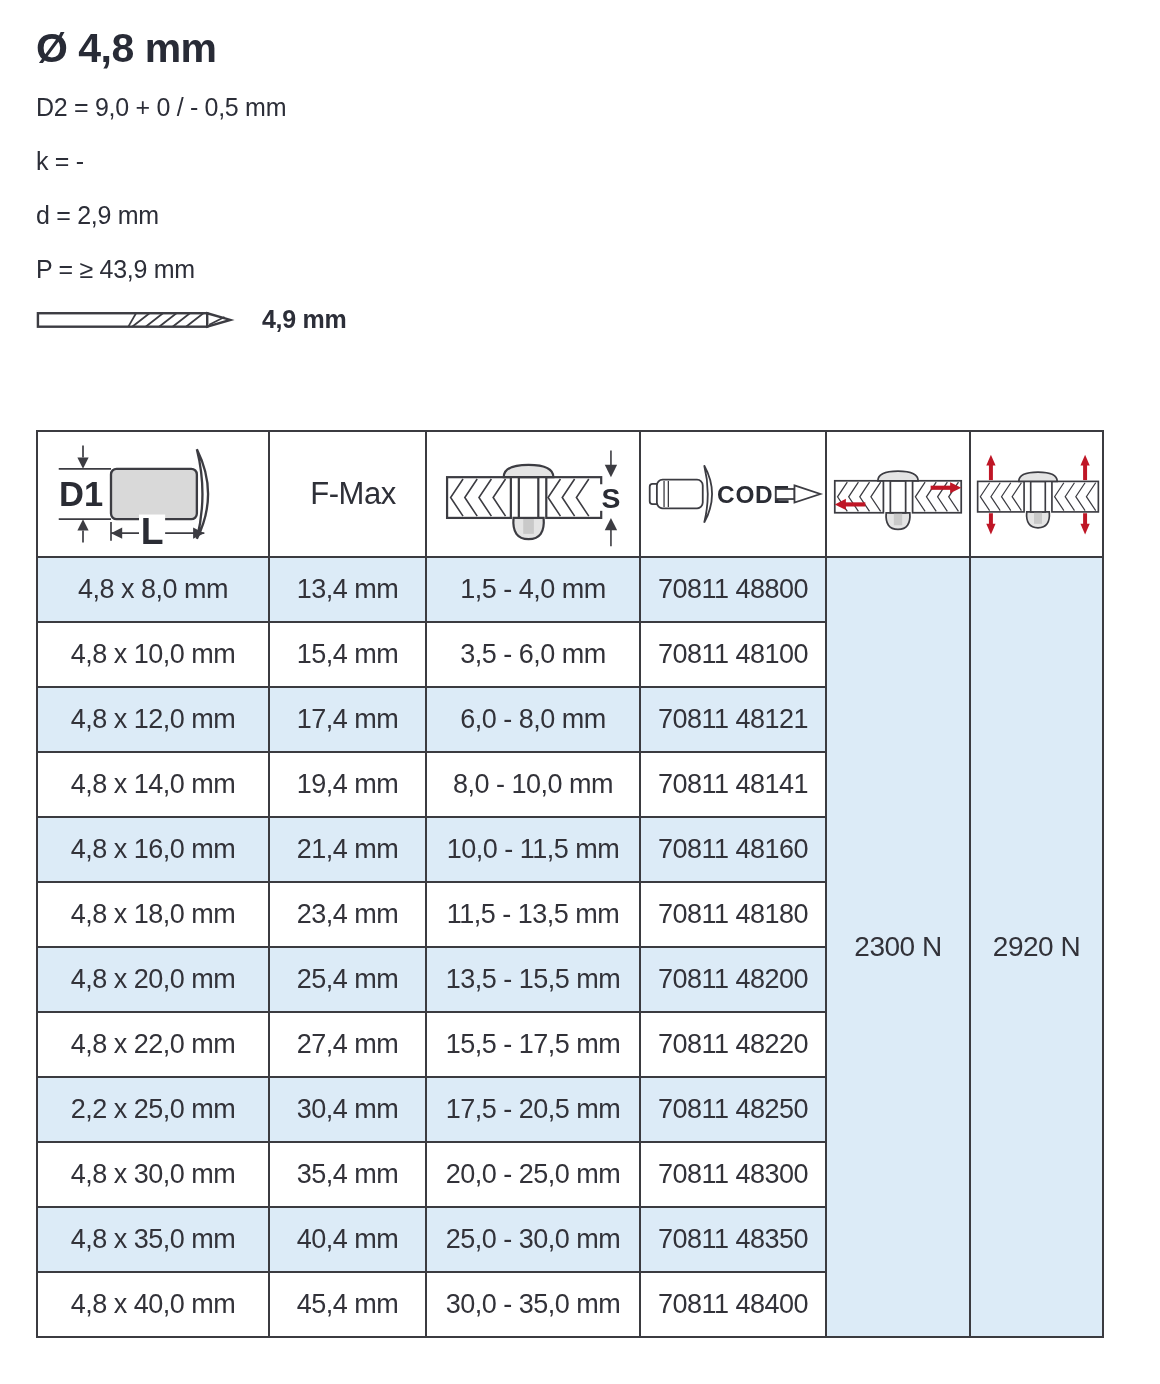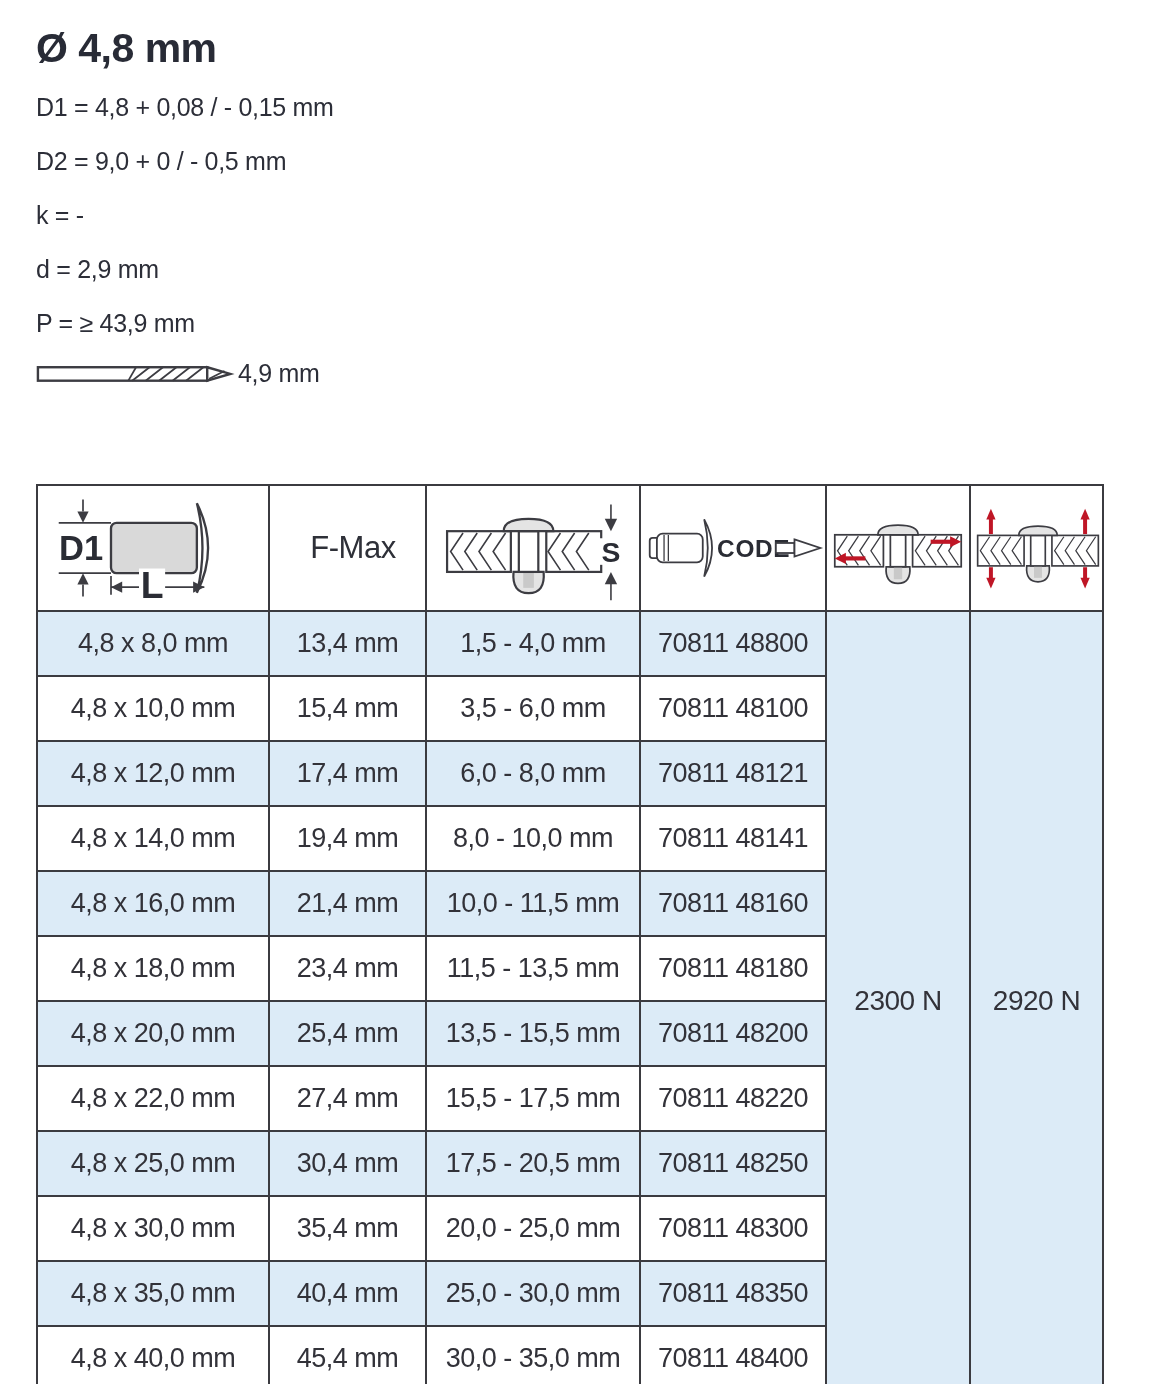--- a/index.html
+++ b/index.html
@@ -14,21 +14,21 @@
 
   .page-title {
     font-size:41px; font-weight:bold; color:#282b36;
     margin:20px 0 10px 0; line-height:44px;
     letter-spacing:-0.5px;
   }
   .spec-line {
     font-size:25px; height:54px; display:flex; align-items:center;
     color:#2c2e38; letter-spacing:-0.3px;
   }
-  .drill-row { display:flex; align-items:center; margin-top:8px; height:30px; }
+  .drill-row { display:flex; align-items:center; gap:24px; margin-top:8px; height:30px;font-weight:bold; }
   .drill-row svg { width:202px; height:28px; display:block; }
   .drill-size { font-size:25px; letter-spacing:-0.3px; }
 
   table.spec-table {
     border-collapse:collapse; table-layout:fixed;
     margin-top:96px; width:1066px;
   }
   .spec-table th, .spec-table td {
     border:2px solid #3b3b40; padding:4px;
     text-align:center; vertical-align:middle;
@@ -56,21 +56,20 @@
   .dimhead { fill:#3c3c42; stroke:none; }
 </style>
 </head>
 <body>
 
 <div class="content">
 
   <div class="page-title">Ø 4,8 mm</div>
 
   <div>
-    <div class="spec-line">D1 = 4,8 + 0,08 / - 0,15 mm</div>
     <div class="spec-line">D2 = 9,0 + 0 / - 0,5 mm</div>
     <div class="spec-line">k = -</div>
     <div class="spec-line">d = 2,9 mm</div>
     <div class="spec-line">P = ≥ 43,9 mm</div>
   </div>
 
   <div class="drill-row">
     <svg viewBox="0 0 210 28">
       <rect x="2" y="8" width="176" height="14" class="outline" stroke-width="2"></rect>
       <path d="M104 8 L96 22" class="outline-thin"></path>
@@ -227,21 +226,21 @@
           <td>13,5 - 15,5 mm</td>
           <td>70811 48200</td>
         </tr>
         <tr>
           <td>4,8 x 22,0 mm</td>
           <td>27,4 mm</td>
           <td>15,5 - 17,5 mm</td>
           <td>70811 48220</td>
         </tr>
         <tr>
-          <td>4,8 x 25,0 mm</td>
+          <td>2,2 x 25,0 mm</td>
           <td>30,4 mm</td>
           <td>17,5 - 20,5 mm</td>
           <td>70811 48250</td>
         </tr>
         <tr>
           <td>4,8 x 30,0 mm</td>
           <td>35,4 mm</td>
           <td>20,0 - 25,0 mm</td>
           <td>70811 48300</td>
         </tr>

